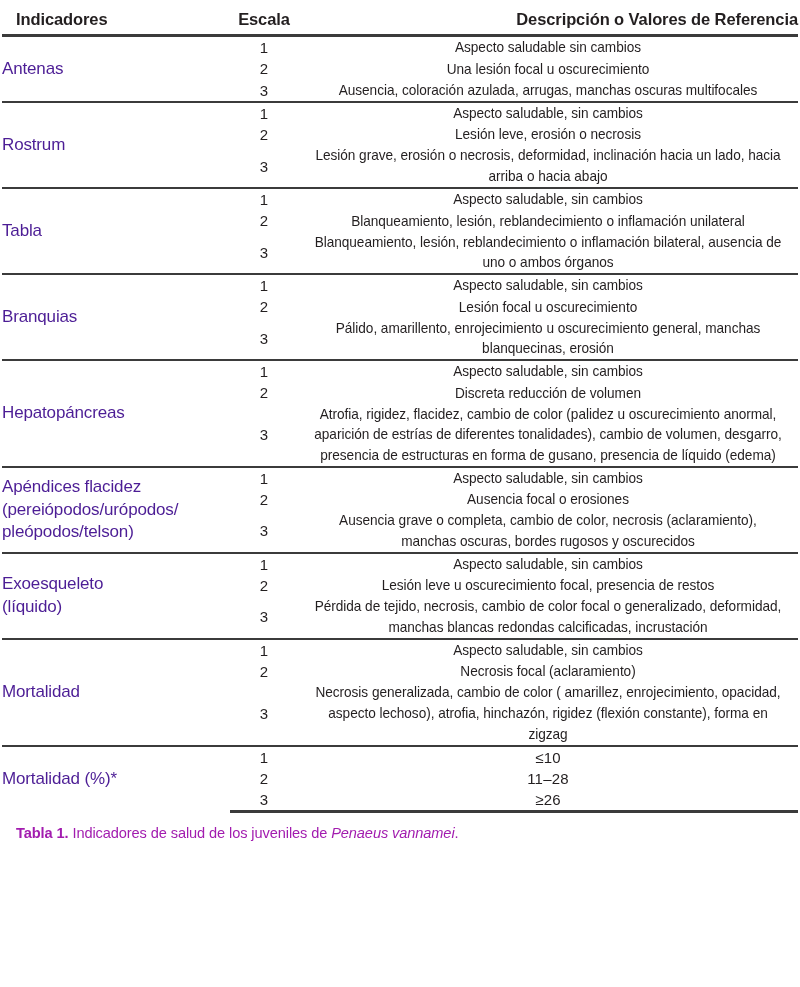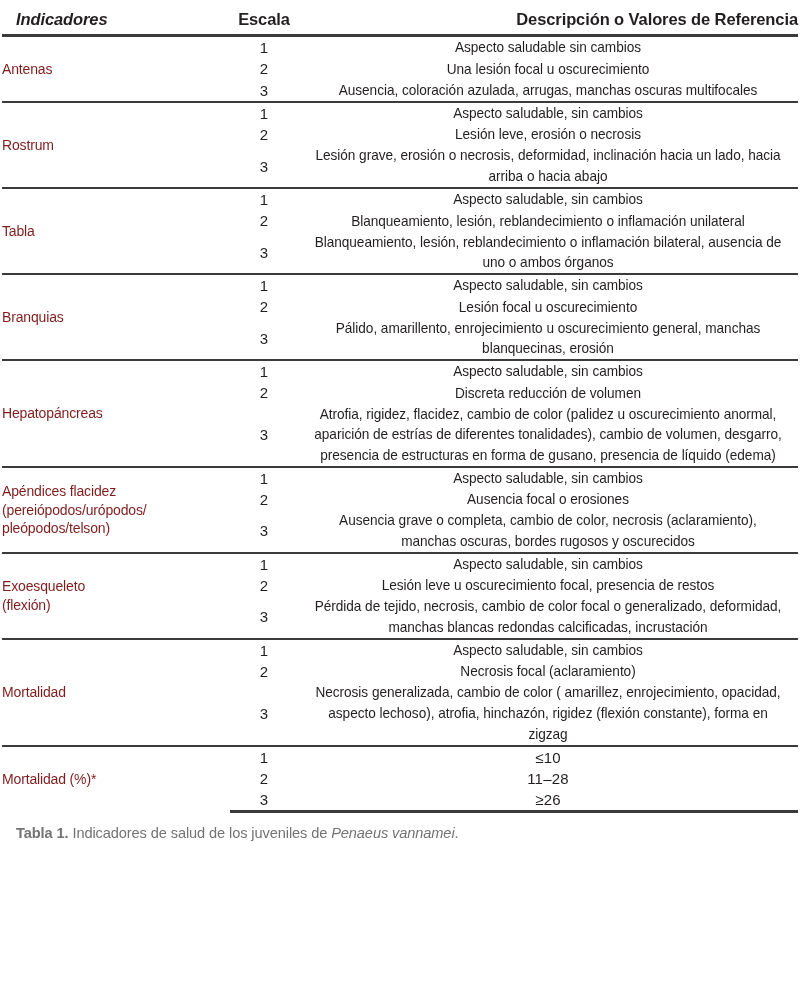--- a/index.html
+++ b/index.html
@@ -39,44 +39,44 @@
   thead th {
     font-family: "Liberation Sans", sans-serif;
     font-weight: bold;
     font-size: 16.5px;
     color: #231f20;
     padding: 10px 0 5px 0;
     border-bottom: 3px solid #3b3b3b;
     vertical-align: bottom;
     letter-spacing: -0.1px;
   }
-  th.h-indicator { text-align: left; padding-left: 14px; font-style: italic; }
+  th.h-indicator { text-align: left; padding-left: 14px; }
   th.h-scale     { }
   th.h-desc      { text-align: right; }
 
   
   tbody.group > tr > td {
     border: 0;
     padding: 0;
     vertical-align: middle;
   }
   tbody.group.sep-top > tr.first-row > td {
     border-top: 2px solid #3b3b3b;
   }
   tbody.group.last-group > tr.last-row > td {
     border-bottom: 3px solid #3b3b3b;
   }
 
   td.indicator-cell {
     text-align: left;
     padding-left: 14px;
     font-family: "Liberation Sans", sans-serif;
-    font-size: 14px;
+    font-size: 17px;
     line-height: 1.32;
-    color: #7f1d1d;
+    color: #4c1d95;
     white-space: pre-line;
     letter-spacing: -0.15px;
   }
 
   td.scale-cell {
     text-align: center;
     font-family: "Liberation Sans", sans-serif;
     font-size: 15px;
     color: #231f20;
     padding: 2px 0 2px 0;
@@ -104,21 +104,21 @@
   
   .caption {
     width: 796px;
     margin: 0 auto;
     padding-top: 9px;
     padding-left: 14px;
     box-sizing: border-box;
     font-family: "Liberation Sans", sans-serif;
     font-size: 14.6px;
     line-height: 1.52;
-    color: #737373;
+    color: #a21caf;
     letter-spacing: -0.1px;
   }
   .caption .cap-line { display: block; }
   .caption b { font-weight: bold; }
   .caption i { font-style: italic; }
   .caption .note { display: block; padding-top: 1px; padding-right: 30px; }
 </style>
 </head>
 <body>
 
@@ -225,21 +225,21 @@
           <td class="desc-cell">Ausencia focal o erosiones</td>
         </tr>
         <tr class="last-row">
           <td class="scale-cell">3</td>
           <td class="desc-cell">Ausencia grave o completa, cambio de color, necrosis (aclaramiento), manchas oscuras, bordes rugosos y oscurecidos</td>
         </tr>
       </tbody>
       <tbody class="group sep-top">
         <tr class="first-row">
           <td class="indicator-cell" rowspan="3">Exoesqueleto
-(flexión)</td>
+(líquido)</td>
           <td class="scale-cell">1</td>
           <td class="desc-cell">Aspecto saludable, sin cambios</td>
         </tr>
         <tr>
           <td class="scale-cell">2</td>
           <td class="desc-cell">Lesión leve u oscurecimiento focal, presencia de restos</td>
         </tr>
         <tr class="last-row">
           <td class="scale-cell">3</td>
           <td class="desc-cell">Pérdida de tejido, necrosis, cambio de color focal o generalizado, deformidad, manchas blancas redondas calcificadas, incrustación</td>

